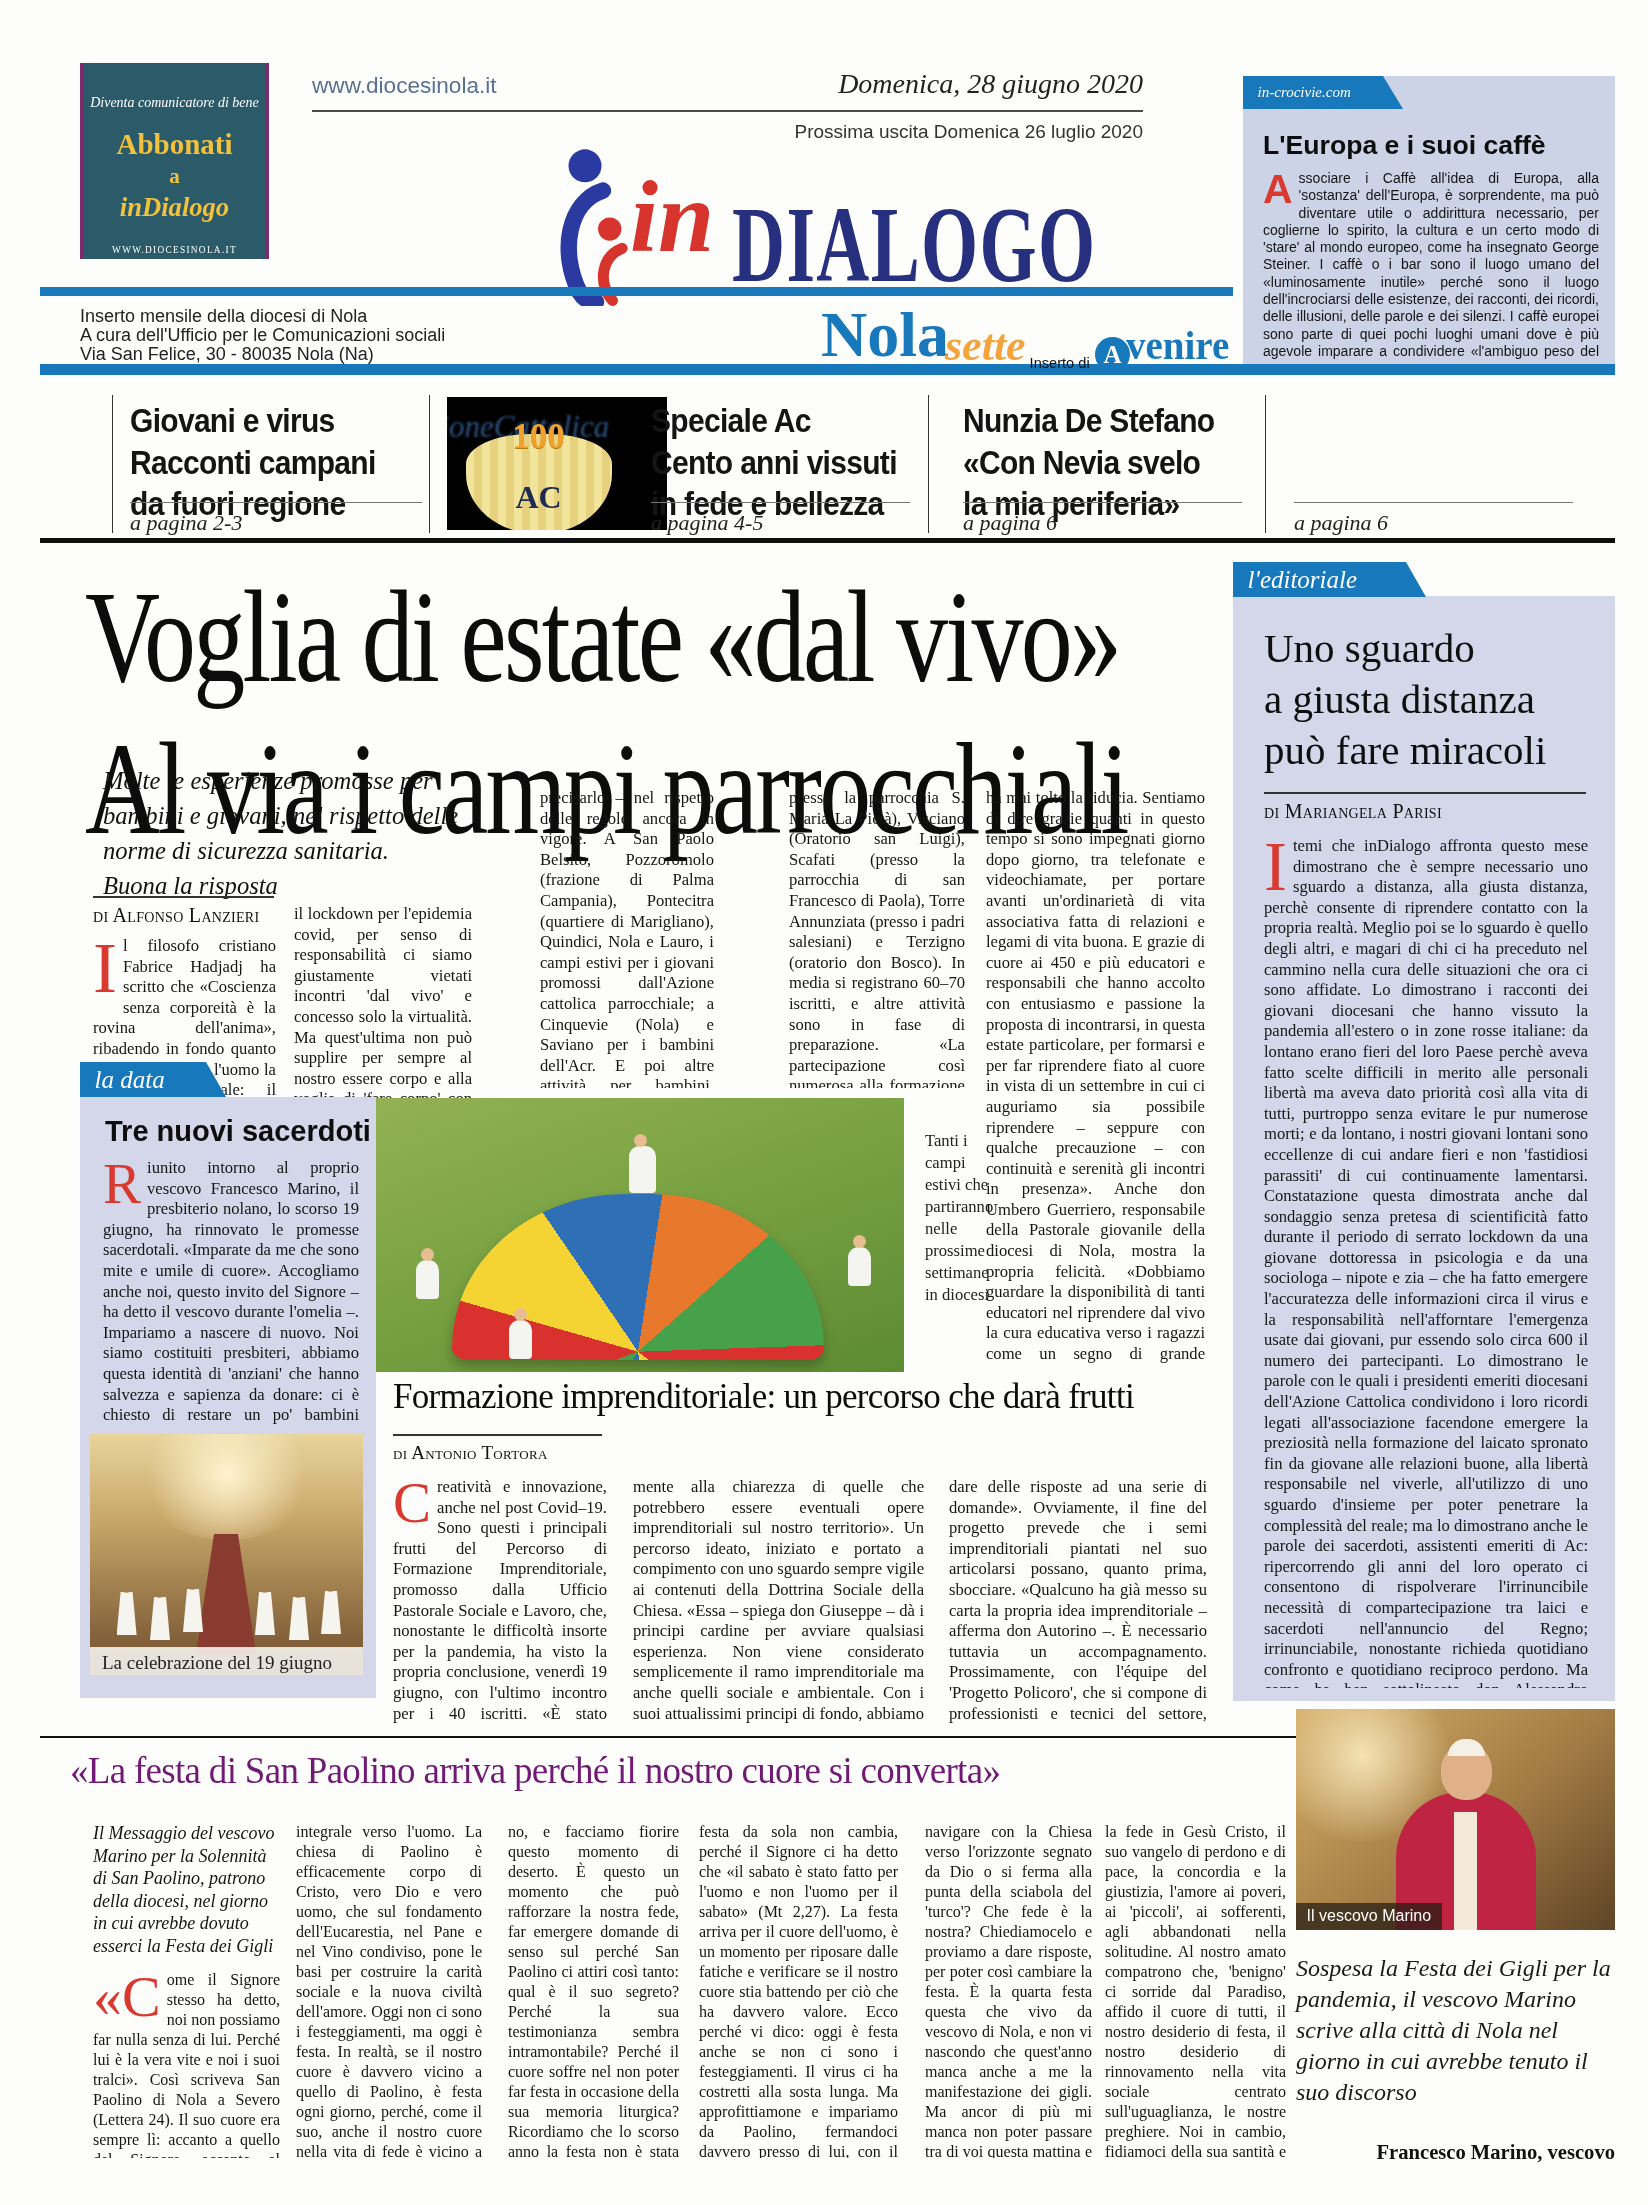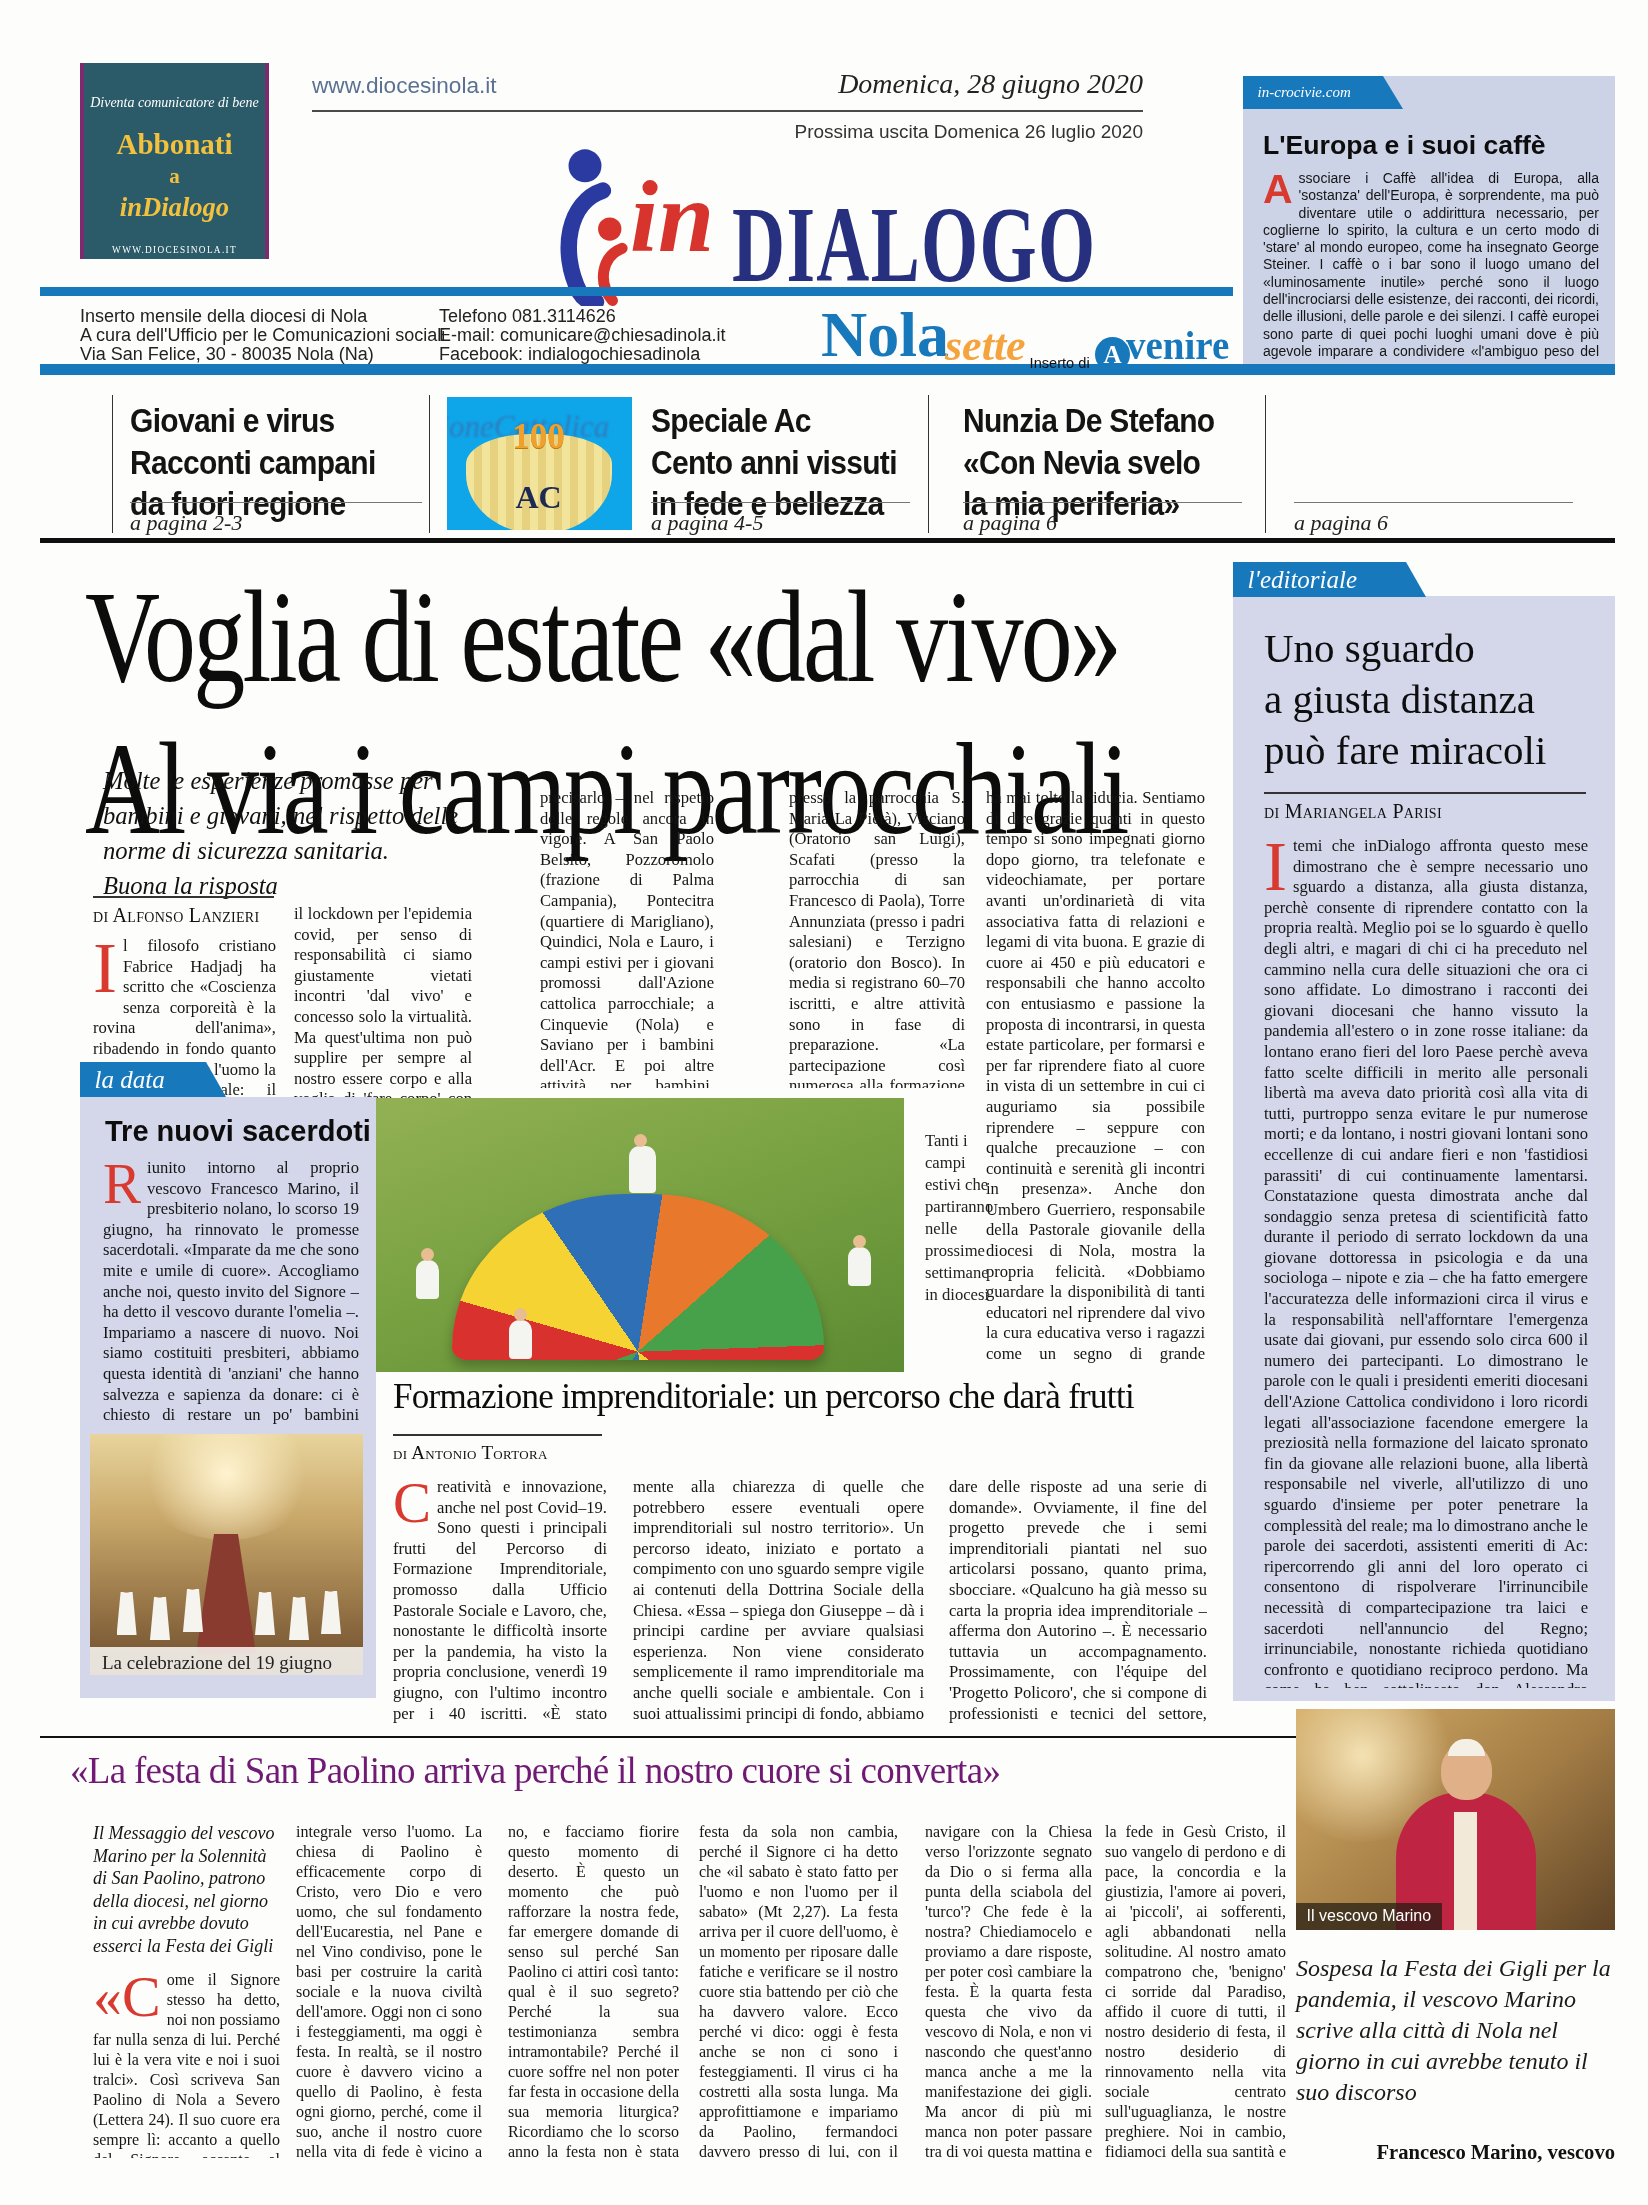--- a/index.html
+++ b/index.html
@@ -32,21 +32,21 @@
          border-left:4.7px solid #7e2a6e;border-right:4.7px solid #7e2a6e;text-align:center;
          box-sizing:border-box;padding-top:32px;color:#fff}
   .adbox .tag{font-style:italic;font-size:14px}
   .adbox .gold{color:#f2c13d;font-weight:bold}
   .headline-main{position:absolute;left:85px;top:560px;width:1147px;font-size:104px;line-height:120px;
                  letter-spacing:-2.7px;transform:scaleY(1.27);transform-origin:top left;color:#0c0c0c;white-space:nowrap}
   .ed-title{font-size:41px;line-height:51px;color:#0e0e0e}
   .avvA{display:inline-block;width:35px;height:35px;border-radius:50%;background:#1878bc;color:#fff;
         font-weight:bold;font-size:25px;text-align:center;line-height:36px;vertical-align:-6.6px}
   
-  .cakephoto{position:absolute;left:447px;top:397px;width:185px;height:133px;background:#0ea5e9;overflow:hidden}
+  .cakephoto{position:absolute;left:447px;top:397px;width:220px;height:133px;background:#000000;overflow:hidden}
   .cakephoto .banner{position:absolute;left:-6.6px;top:12px;width:199px;color:#3a6fae;font-style:italic;
                      font-size:31px;filter:blur(1.3px);opacity:.75;white-space:nowrap}
   .cake{position:absolute;left:18.6px;bottom:-4px;width:146px;height:100px;border-radius:44% 44% 50% 50%/30% 30% 60% 60%;
         background:repeating-linear-gradient(90deg,#f3e49c 0 8px,#e6d27e 8px 16px)}
   .cake .num{position:absolute;left:50%;top:-17.3px;transform:translateX(-50%);color:#f0a02c;font-weight:bold;
              font-size:35px;text-shadow:0 1.3px 0 #b97c14}
   .cake .ac{position:absolute;left:50%;top:45px;transform:translateX(-50%);color:#1d2a52;font-weight:bold;font-size:32px}
   .grassphoto{position:absolute;left:376px;top:1098px;width:528px;height:274px;overflow:hidden;
               background:linear-gradient(160deg,#93b154 0%,#79a242 45%,#5d8b33 100%)}
   .chute{position:absolute;left:76px;bottom:12px;width:372px;height:166px;
@@ -113,25 +113,20 @@
   </div>
 
   <div class="bluebar" style="left:40px;top:287px;width:1193px;height:9.3px"></div>
   <div class="bluebar" style="left:40px;top:364px;width:1575px;height:10.6px"></div>
 
   <div class="abs sans" style="left:80px;top:307px;font-size:18px;line-height:19px;color:#222">
     <div>Inserto mensile della diocesi di Nola</div>
     <div>A cura dell'Ufficio per le Comunicazioni sociali</div>
     <div>Via San Felice, 30 - 80035 Nola (Na)</div>
   </div>
-  <div class="abs sans" style="left:439px;top:307px;font-size:18px;line-height:19px;color:#222">
-    <div>Telefono 081.3114626</div>
-    <div>E-mail: comunicare@chiesadinola.it</div>
-    <div>Facebook: indialogochiesadinola</div>
-  </div>
 
   <div class="abs" style="left:821px;top:298px;white-space:nowrap">
     <span class="b" style="font-size:64px;color:#1878bc">Nola</span><span class="b it" style="font-size:44px;color:#f5a33c;position:relative;top:4px;left:-4px">sette</span>
     <span class="sans" style="font-size:14.6px;color:#111;position:relative;top:12px;left:-2.7px">Inserto di</span>
     <span class="avvA">A</span><span class="b" style="font-size:39px;color:#1878bc;position:relative;top:2.7px;left:-4px">venire</span>
   </div>
 
   <div class="vr" style="left:112px;top:395px;height:138px"></div>
   <div class="vr" style="left:429px;top:395px;height:138px"></div>
   <div class="vr" style="left:928px;top:395px;height:138px"></div>

